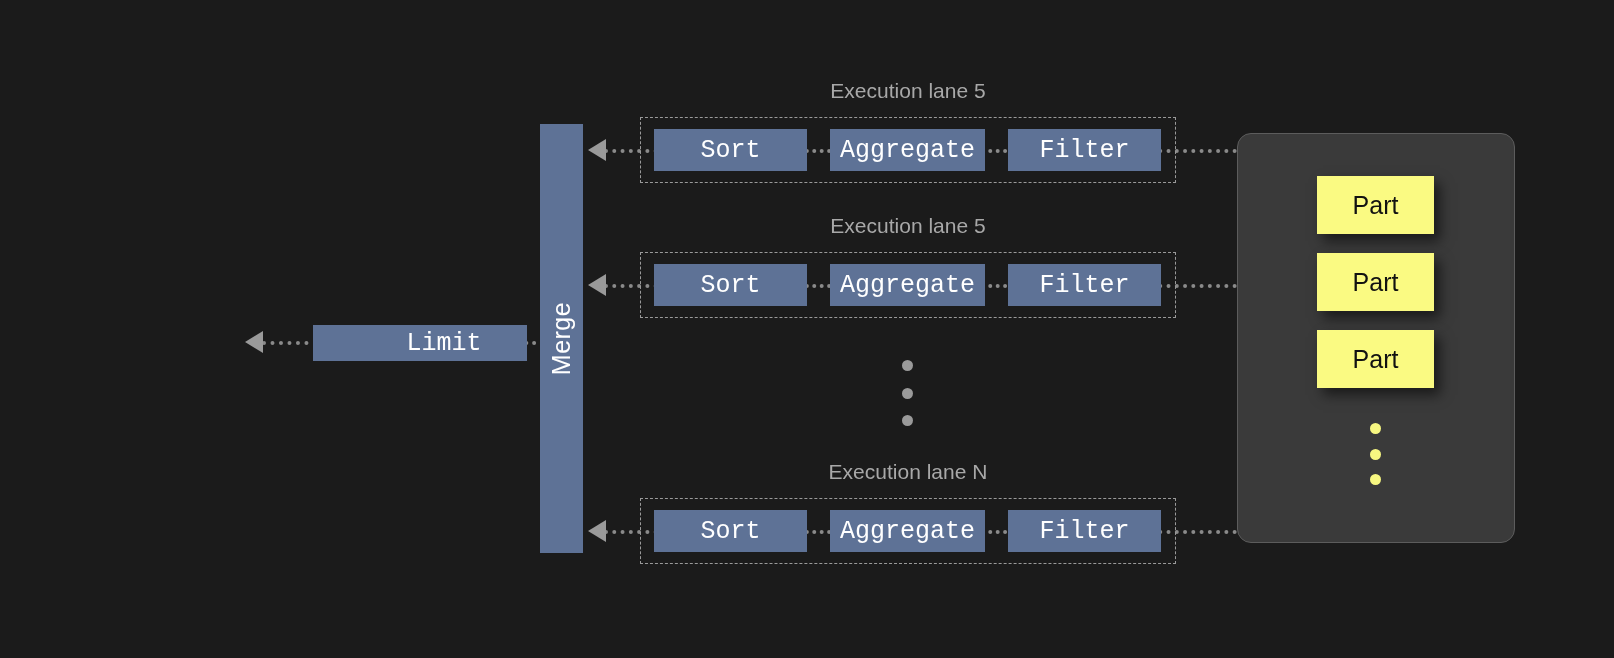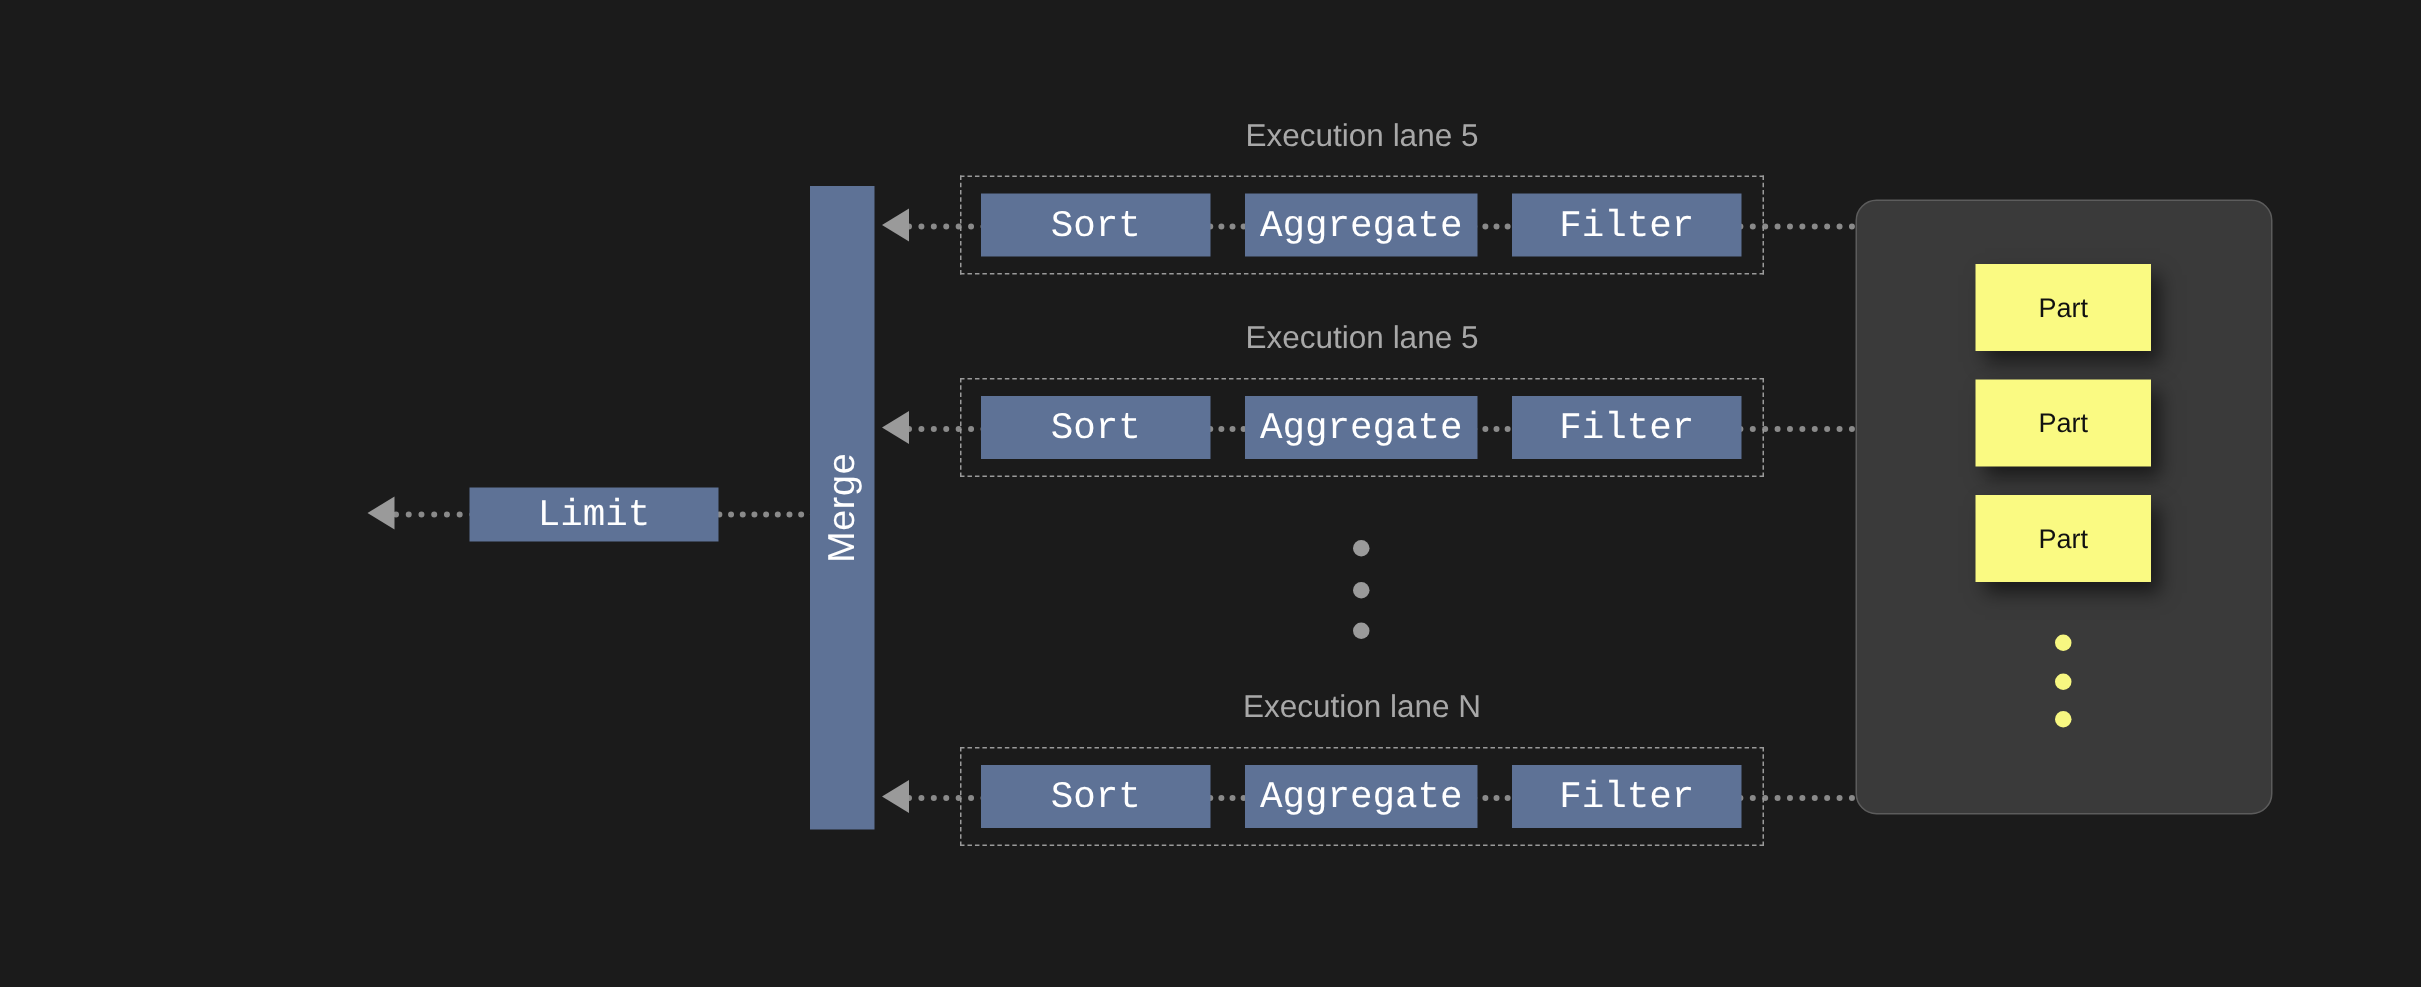--- a/index.html
+++ b/index.html
@@ -24,21 +24,21 @@
   .op{
     background:#5e7296; color:#ffffff;
     font-family:"Liberation Mono",monospace;
     font-size:25px; display:flex; align-items:center; justify-content:center;
     height:42px; z-index:4;
   }
   .limit-box{
     left:313px; top:325px; width:166px; height:36px;
     background:#5e7296; color:#fff;
     font-family:"Liberation Mono",monospace; font-size:25px;
-    display:flex;align-items:center;justify-content:center; z-index:4;
+    display:flex;align-items:center;justify-content:center; z-index:4;padding-left:48px;
   }
 
   
   .merge-bar{
     left:540px; top:124px; width:43px; height:429px;
     background:#5e7296; z-index:4;
     display:flex; align-items:center; justify-content:center;
   }
   .merge-label{
     color:#ffffff; font-family:"Liberation Sans",sans-serif;
@@ -80,21 +80,21 @@
   .folder-tab svg{display:block;}
   .folder-tab-label{
     position:absolute; left:0; top:0; width:172px; height:46px;
     display:flex; align-items:center; justify-content:center;
     color:#ffffff; font-size:25px;
     font-family:"Liberation Sans",sans-serif; white-space:nowrap;
     z-index:4;
   }
   .part{
     width:117px; height:58px; background:#fafa82; color:#111111;
-    font-family:"Liberation Sans",sans-serif; font-size:18px;
+    font-family:"Liberation Sans",sans-serif; font-size:25px;
     display:flex; align-items:center; justify-content:center;
     box-shadow:6px 7px 12px rgba(0,0,0,.55);
     z-index:5;
   }
 </style>
 </head>
 <body>
 
 <div id="stage">
 

